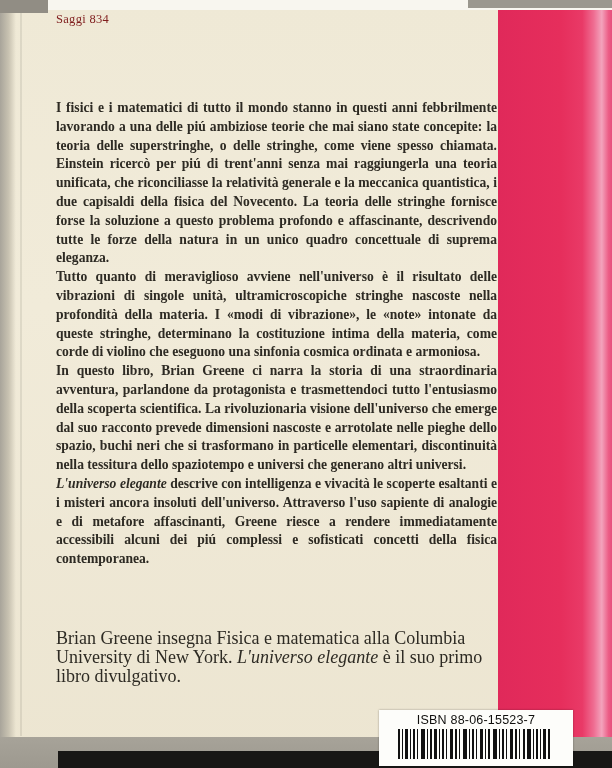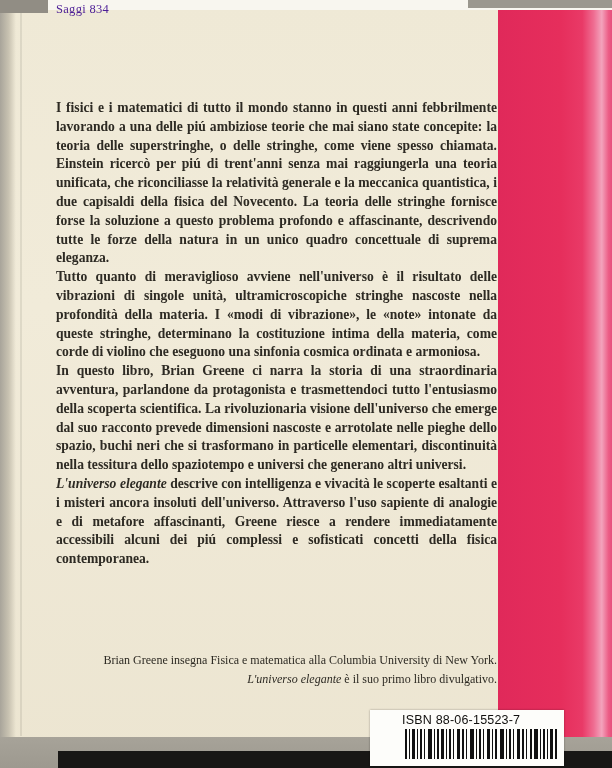--- a/index.html
+++ b/index.html
@@ -53,22 +53,22 @@
     position: absolute; left: 0; top: 737px; width: 612px; height: 31px;
     background: linear-gradient(180deg, #a7a399 0%, #9d998f 100%);
   }
   .strip-black {
     position: absolute; left: 58px; top: 751px; width: 554px; height: 17px;
     background: #181715;
   }
 
   
   .series-label {
-    position: absolute; left: 56px; top: 2px;
-    font-size: 12.5px; color: #4c1d95; letter-spacing: 0.3px;
+    position: absolute; left: 56px; top: 12px;
+    font-size: 12.5px; color: #7f1d1d; letter-spacing: 0.3px;
   }
 
   
   .text-block {
     position: absolute; left: 56px; top: 99px; width: 441px;
     color: #2d2a23;
   }
   .text-block p {
     margin: 0;
     font-size: 13.6px;
@@ -76,31 +76,30 @@
     text-align: justify;
     hyphens: auto;
     font-weight: bold;
     -webkit-hyphens: auto;
   }
   .italic { font-style: italic; }
 
   
   .author-note {
     position: absolute; left: 56px; top: 629px; width: 441px;
-    font-size: 12px; line-height: 19px; text-align: right;
+    font-size: 18px; line-height: 19px; text-align: left;
     color: #2d2a23;
-    margin-top: 22px;
   }
 
   
   .isbn-box {
-    position: absolute; left: 370px; top: 710px; width: 194px; height: 56px;
+    position: absolute; left: 379px; top: 710px; width: 194px; height: 56px;
     background: #fdfdfa;
     box-shadow: 0 0 2px rgba(0,0,0,0.35);
-    padding-left: 32px;
+    text-align: center;
   }
   .isbn-label {
     display: block;
     font-family: "Liberation Sans", sans-serif;
     font-size: 12.5px; color: #11100e;
     padding-top: 3px; letter-spacing: 0.2px;
   }
   .barcode {
     display: block; margin: 2px auto 0 auto;
   }

